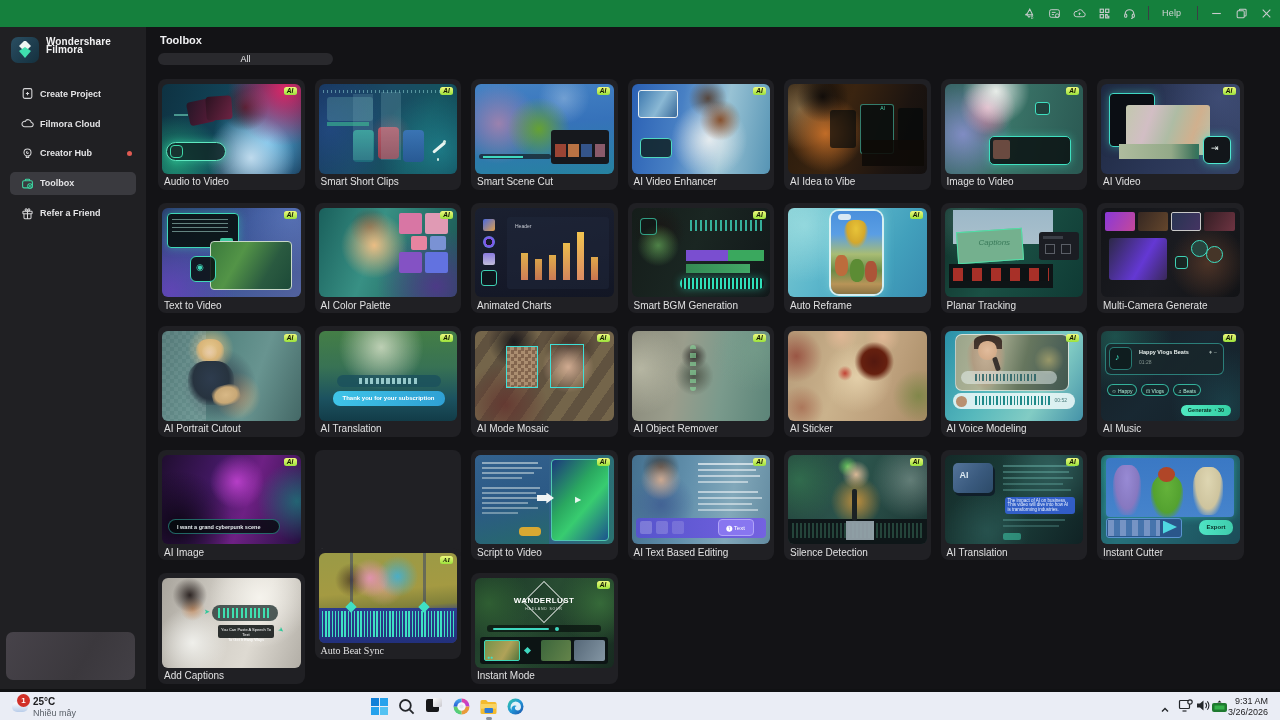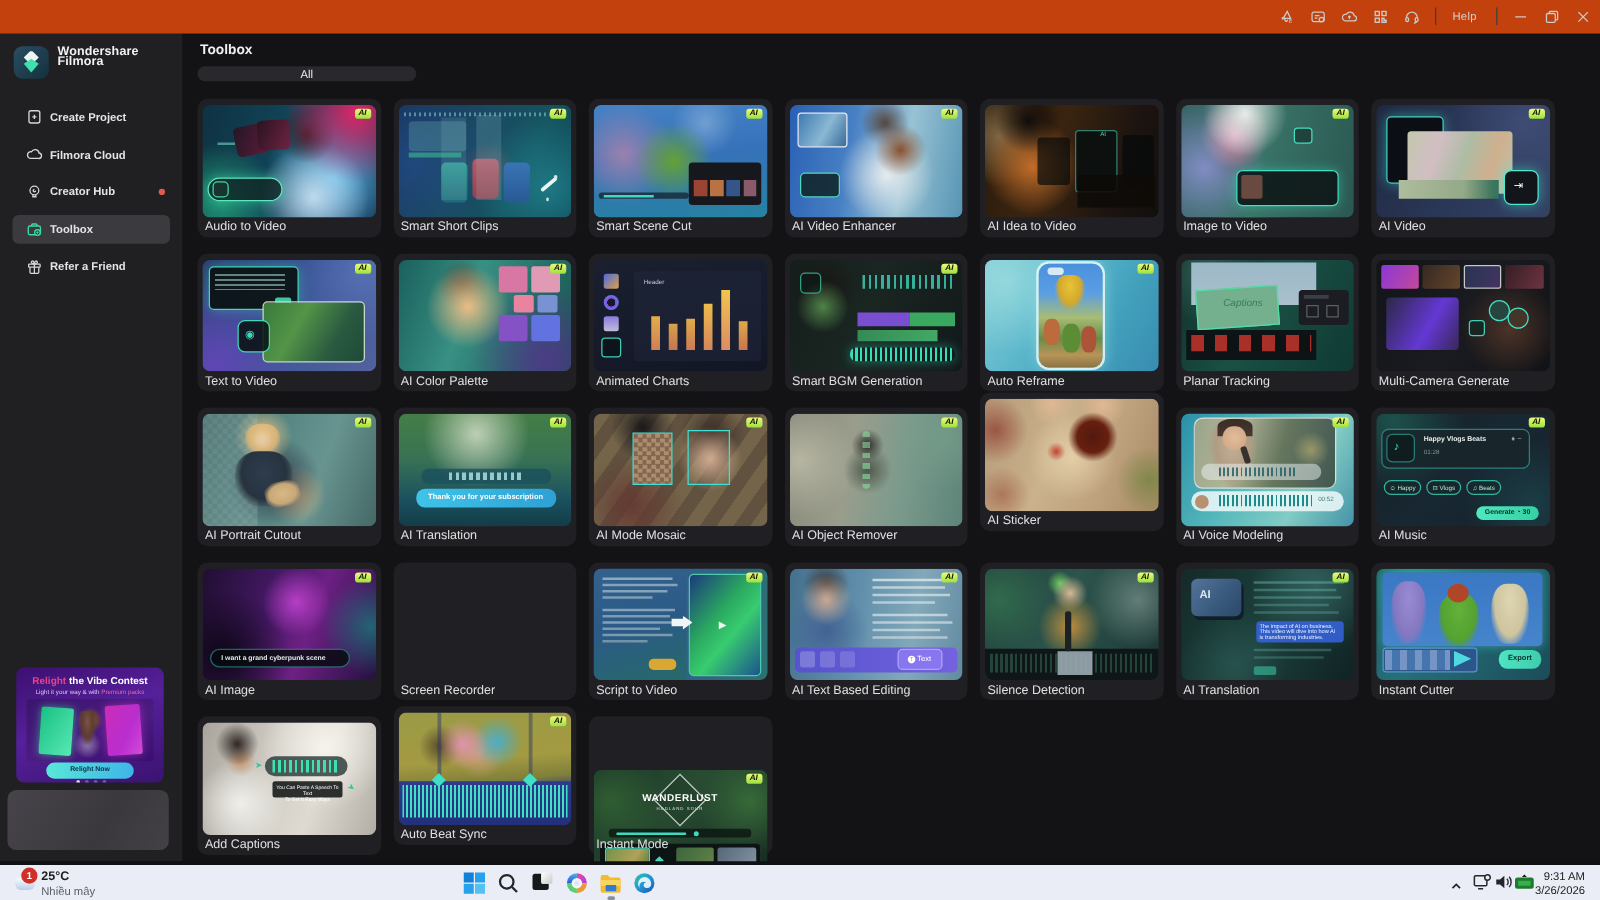--- a/index.html
+++ b/index.html
@@ -1,21 +1,21 @@
 <!DOCTYPE html>
 <html><head>
 <meta charset="utf-8">
 <style>
 * { margin:0; padding:0; box-sizing:border-box; }
 html,body { width:1280px; height:720px; overflow:hidden; background:#131316; font-family:"Liberation Sans",sans-serif; }
 #stage { position:relative; width:1280px; height:720px; }
 .abs { position:absolute; }
 
 
-#topbar { left:0; top:0; width:1280px; height:27px; background:#c2410c; }
+#topbar { left:0; top:0; width:1280px; height:27px; background:#15803d; }
 #topbar .ico { position:absolute; top:7px; width:13px; height:13px; }
 #topbar .ico svg { width:13px; height:13px; display:block; }
 #topbar .sep { position:absolute; top:6px; width:1px; height:14px; background:#3a3f44; }
 #help { position:absolute; left:1162px; top:8px; font-size:9px; color:#d2d4d6; letter-spacing:.2px; }
 .winbtn { position:absolute; top:0; width:13px; height:26px; color:#c9cbcd; }
 .winbtn svg { width:13px; height:13px; margin-top:7px; display:block; }
 
 
 #sidebar { left:0; top:27px; width:146px; height:662px; background:#202023; }
 #logo { position:absolute; left:11px; top:10px; width:28px; height:26px; border-radius:7px; background:linear-gradient(135deg,#2a4e62 0%,#14303e 100%); overflow:hidden; }
@@ -188,21 +188,21 @@
 .t30 { background:
  radial-gradient(circle at 37% 28%, rgba(226,146,178,.95) 0%, rgba(226,146,178,0) 18%),
  radial-gradient(circle at 57% 26%, rgba(66,176,210,.9) 0%, rgba(66,176,210,0) 20%),
  radial-gradient(circle at 47% 36%, rgba(208,160,130,.9) 0%, rgba(208,160,130,0) 22%),
  radial-gradient(circle at 24% 30%, rgba(60,40,30,.7) 0%, rgba(0,0,0,0) 14%),
  linear-gradient(175deg,#9a9a46 0%,#a49a42 42%,#80803a 60%,#3a4482 70%); }
 .t31 { background:
  radial-gradient(circle at 10% 28%, rgba(50,100,52,.85) 0%, rgba(50,100,52,0) 30%),
  radial-gradient(circle at 90% 28%, rgba(58,114,60,.85) 0%, rgba(58,114,60,0) 30%),
  radial-gradient(circle at 50% 80%, rgba(30,60,40,.8) 0%, rgba(0,0,0,0) 40%),
- linear-gradient(120deg,#1a3426 0%,#284c32 45%,#172a20 100%); margin-top: 38px; }
+ linear-gradient(120deg,#1a3426 0%,#284c32 45%,#172a20 100%); }
 
 
 #blackline { left:0; top:689px; width:1280px; height:3px; background:#101113; }
 #taskbar { left:0; top:692px; width:1280px; height:28px; background:#eaedf5; }
 .tico { position:absolute; top:4.5px; width:19px; height:19px; }
 .tico svg { width:19px; height:19px; display:block; }
 </style>
 </head>
 <body>
 <div id="stage">
@@ -317,31 +317,20 @@
   <div id="reddot"></div>
   <div class="mi" style="top:174.5px;">
     <div class="micon">
           <svg viewBox="0 0 24 24" fill="none" stroke="#d6d6d8" stroke-width="1.9">
             <rect x="3.5" y="8" width="17" height="4.5" rx="1"></rect>
             <path d="M5.5 12.5V20a1.5 1.5 0 0 0 1.5 1.5h10a1.5 1.5 0 0 0 1.5-1.5v-7.5M12 8v13.5"></path>
             <path d="M12 7.8C9.6 7.8 7.6 6.7 7.6 5.1 7.6 3.4 9.3 3 10.3 3.7c1 .7 1.7 4.1 1.7 4.1s.7-3.4 1.7-4.1c1-.7 2.7-.3 2.7 1.4 0 1.6-2 2.7-4.4 2.7z"></path>
           </svg>
         </div>
     <div class="mtext">Refer a Friend</div>
-  </div>
-  <div id="banner">
-    <div id="bt1"><b>Relight</b> the Vibe Contest</div>
-    <div id="bt2">Light it your way &amp; with <span style="color:#e868b0">Premium packs</span></div>
-    <div id="bimg">
-          <div class="bpanel" style="left:11px;top:7px;width:26px;height:38px;background:linear-gradient(120deg,#17c184 0%,#3fd8a0 60%,#57e8b4 100%);transform:rotate(4deg);box-shadow:0 0 7px rgba(63,216,160,.6)"></div>
-          <div class="bpanel" style="left:64px;top:5px;width:28px;height:40px;background:linear-gradient(120deg,#cb2cb8 0%,#b92ecf 60%,#d54ad8 100%);transform:rotate(-4deg);box-shadow:0 0 7px rgba(200,50,200,.6)"></div>
-          <div class="bpanel" style="left:40px;top:10px;width:18px;height:33px;background:radial-gradient(ellipse at 50% 26%,#7a5342 0%,#5e3c30 34%,rgba(0,0,0,0) 58%)"></div>
-        </div>
-    <div id="bbtn">Relight Now</div>
-    <div style="position:absolute;left:48px;top:90px;width:3px;height:3px;border-radius:50%;background:#e0d4f4;box-shadow:7px 0 0 rgba(190,170,225,.45),14px 0 0 rgba(190,170,225,.45),21px 0 0 rgba(190,170,225,.45)"></div>
   </div>
   <div id="graybox"></div>
 </div>
 
 <div id="main" class="abs">
   <div id="pgtitle">Toolbox</div>
   <div id="allpill">All</div>
   <div id="grid">
 <div class="card" style="left:12px;top:52px;">
           <div class="thumb t1">
@@ -393,21 +382,21 @@
           <div class="lbl">AI Video Enhancer</div>
         </div>
 <div class="card" style="left:638px;top:52px;">
           <div class="thumb t5">
             <div class="x" style="left:72px;top:20px;width:34px;height:50px;border-radius:3px;border:1px solid rgba(63,154,132,.8);background:rgba(10,16,14,.9)"></div>
             <div class="x" style="left:110px;top:24px;width:25px;height:42px;border-radius:3px;background:rgba(8,11,11,.85)"></div>
             <div class="x" style="left:42px;top:26px;width:26px;height:38px;border-radius:3px;background:rgba(8,11,11,.72)"></div>
             <div class="x" style="left:74px;top:56px;width:62px;height:26px;background:rgba(14,10,7,.88)"></div>
             <div class="x" style="left:86px;top:21px;width:17px;height:7px;border-radius:2px;font-size:5px;color:#4fd8b0;text-align:center;line-height:7px">AI</div>
           </div>
-          <div class="lbl">AI Idea to Video</div>
+          <div class="lbl">AI Idea to Vibe</div>
         </div>
 <div class="card" style="left:794.5px;top:52px;">
           <div class="thumb t6">
             <div class="x" style="left:44px;top:52px;width:82px;height:29px;border-radius:5px;border:1.5px solid #3fe0c0;background:rgba(12,20,20,.88);box-shadow:0 0 9px rgba(63,224,192,.45)"></div>
             <div class="x" style="left:48px;top:56px;width:17px;height:19px;border-radius:2px;background:#6a4a40"></div>
             <div class="x" style="left:90px;top:18px;width:15px;height:13px;border-radius:3px;border:1.5px solid #3fe0c0;background:rgba(12,20,20,.45)"></div>
             <div class="ai">AI</div>
           </div>
           <div class="lbl">Image to Video</div>
         </div>
@@ -541,21 +530,21 @@
           </div>
           <div class="lbl">AI Mode Mosaic</div>
         </div>
 <div class="card" style="left:481.5px;top:299px;">
           <div class="thumb t18">
             <div class="x" style="left:58px;top:14px;width:6px;height:46px;background:repeating-linear-gradient(180deg,#8ade9e 0 4.5px,transparent 4.5px 8.5px);opacity:.6;border-radius:3px"></div>
             <div class="ai">AI</div>
           </div>
           <div class="lbl">AI Object Remover</div>
         </div>
-<div class="card" style="left:638px;top:287px;">
+<div class="card" style="left:638px;top:299px;">
           <div class="thumb t19"></div>
           <div class="lbl">AI Sticker</div>
         </div>
 <div class="card" style="left:794.5px;top:299px;">
           <div class="thumb t20">
             <div class="x" style="left:10px;top:3px;width:114px;height:57px;border-radius:7px;border:1px solid rgba(240,248,246,.7);background:linear-gradient(105deg,#9aa48a 0%,#b0b498 30%,#66765e 60%,#4e6258 85%,#42584e 100%);overflow:hidden">
               <div class="x" style="left:10px;top:2px;width:40px;height:54px;border-radius:40%;background:radial-gradient(ellipse at 50% 34%,#c4b096 0%,#b09c82 48%,rgba(0,0,0,0) 70%)"></div>
               <div class="x" style="left:18px;top:0px;width:28px;height:14px;border-radius:45% 45% 0 0;background:linear-gradient(180deg,#3a2d25,#473830)"></div>
               <div class="x" style="left:22px;top:6px;width:19px;height:19px;border-radius:45%;background:radial-gradient(ellipse at 50% 48%,#e2bc9c 0%,#d4ac8a 66%,rgba(0,0,0,0) 84%)"></div>
               <div class="x" style="left:38px;top:22px;width:5px;height:14px;background:#38322e;border-radius:2px;transform:rotate(-18deg)"></div>
@@ -681,21 +670,21 @@
 <div class="card" style="left:12px;top:546px;">
           <div class="thumb t29">
             <div class="x" style="left:50px;top:27px;width:66px;height:16px;border-radius:8px;background:rgba(38,54,52,.8)"></div>
             <div class="x" style="left:56px;top:30px;width:54px;height:10px;background:repeating-linear-gradient(90deg,#3fe0b0 0 2px,transparent 2px 4.5px)"></div>
             <div class="x" style="left:56px;top:47px;width:56px;height:13px;border-radius:2px;background:rgba(12,16,16,.85);font-size:4px;color:#fff;text-align:center;line-height:5px;padding-top:1.5px">You Can Paste A Speech To Text<br>To Get It Easy Ways</div>
             <div class="x" style="left:42px;top:30px;font-size:7px;color:#2fc89a">➤</div>
             <div class="x" style="left:116px;top:48px;font-size:7px;color:#2fc89a;transform:rotate(40deg)">➤</div>
           </div>
           <div class="lbl">Add Captions</div>
         </div>
-<div class="card" style="left:168.5px;top:538px;">
+<div class="card" style="left:168.5px;top:521px;font-family:Liberation Serif, serif;">
           <div class="thumb t30">
             <div class="x" style="left:0px;top:55px;width:138.5px;height:34.5px;background:linear-gradient(180deg,#2c3c8c,#22307c)"></div>
             <div class="x" style="left:3px;top:58px;width:132px;height:26px;background:repeating-linear-gradient(90deg,#3fe0c4 0 1.5px,transparent 1.5px 3.2px)"></div>
             <div class="x" style="left:31px;top:0px;width:3px;height:55px;background:rgba(36,52,110,.45)"></div>
             <div class="x" style="left:104px;top:0px;width:3px;height:55px;background:rgba(36,52,110,.45)"></div>
             <div class="x" style="left:28px;top:50px;width:8px;height:8px;background:#3fe0c4;transform:rotate(45deg)"></div>
             <div class="x" style="left:101px;top:50px;width:8px;height:8px;background:#3fe0c4;transform:rotate(45deg)"></div>
             <div class="ai">AI</div>
           </div>
           <div class="lbl">Auto Beat Sync</div>

